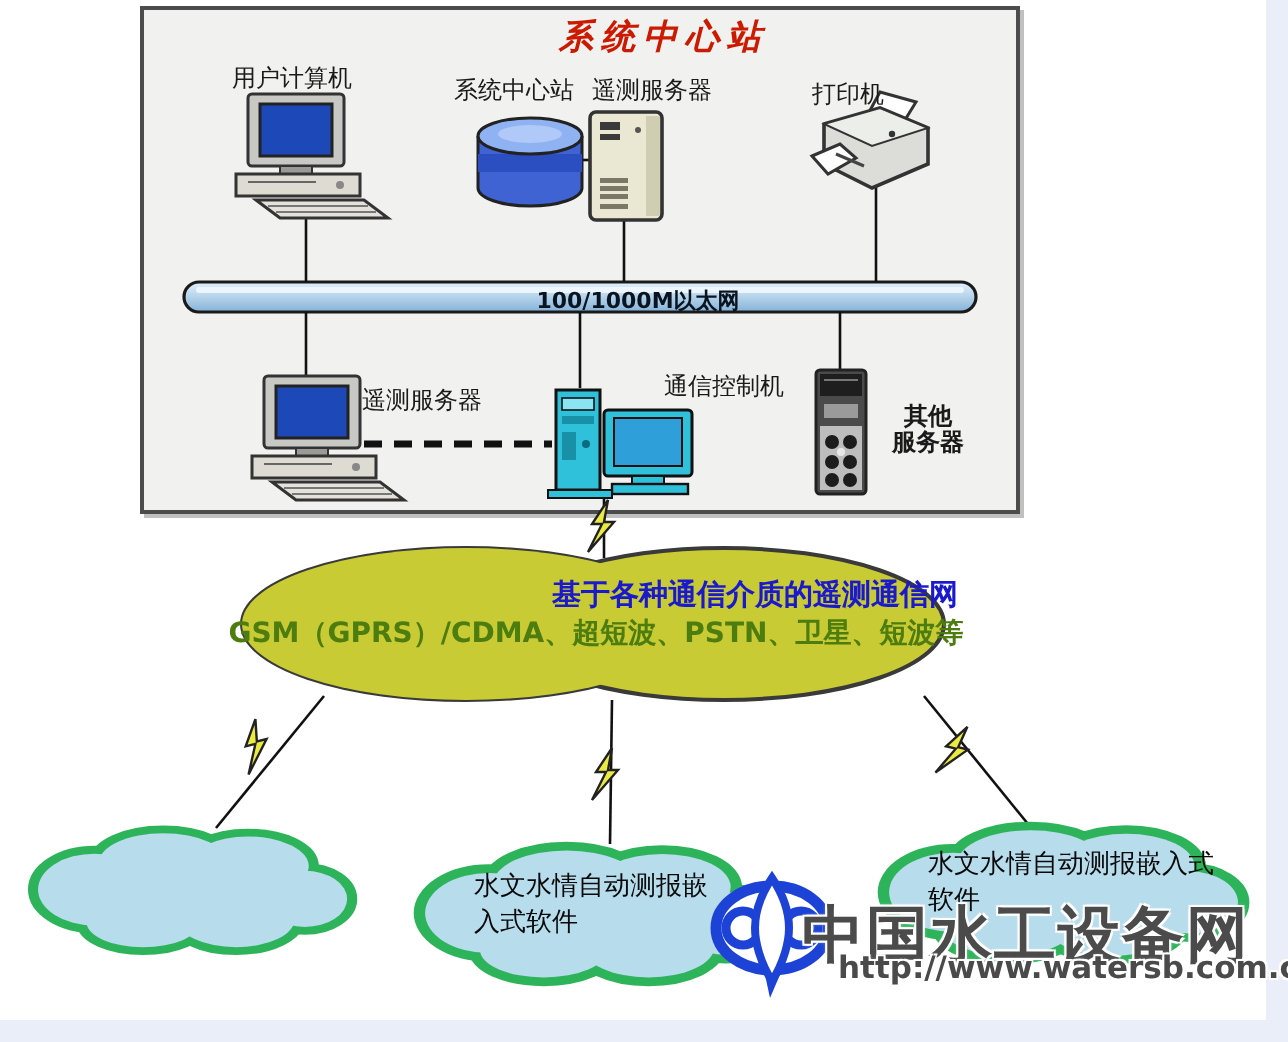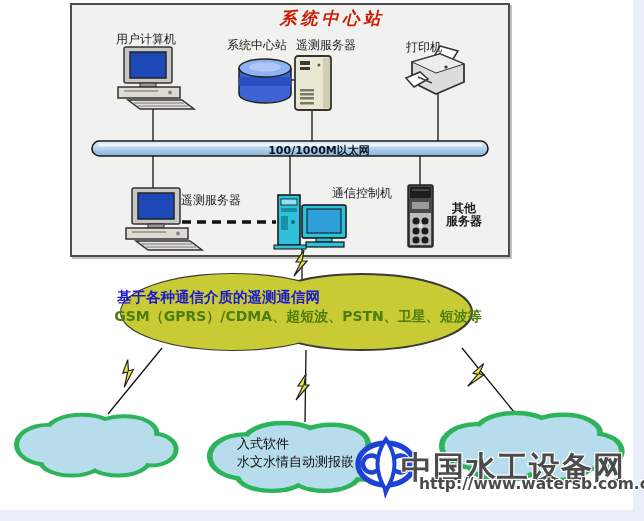--- a/index.html
+++ b/index.html
@@ -9,21 +9,21 @@
   .edge-strip-bottom{position:absolute;left:0;top:510px;width:644px;height:11px;background:#e9eef8;z-index:0;}
   .station-box{position:absolute;left:70px;top:3px;width:440px;height:254px;box-sizing:border-box;
                background:#f1f1f0;border:2px solid #4c4c4c;box-shadow:2px 2px 0 rgba(130,130,130,.5);z-index:0;}
   .shape-layer{position:absolute;left:0;top:0;z-index:1;}
   .lbl{position:absolute;z-index:2;font-size:12px;color:#1a1a1a;line-height:13px;white-space:nowrap;}
   .title{position:absolute;left:70px;top:7px;width:440px;text-align:center;z-index:2;
          font-family:"DejaVu Serif","Liberation Serif",serif;font-weight:bold;font-style:italic;
          font-size:17px;letter-spacing:4px;color:#cc1a00;margin-left:42px;}
   .bus-label{position:absolute;left:92px;top:142.5px;width:454px;text-align:center;z-index:2;
              font-size:11px;font-weight:bold;color:#0a1420;}
-  .net-line1{position:absolute;left:117px;top:288px;width:362px;text-align:left;z-index:2;
+  .net-line1{position:absolute;left:117px;top:288px;width:362px;text-align:right;z-index:2;
              font-size:14.5px;font-weight:bold;color:#1a1acc;}
   .net-line2{position:absolute;left:107px;top:308px;width:382px;text-align:center;z-index:2;
              font-size:14px;font-weight:bold;color:#4d7c0f;}
   .cloud-text{position:absolute;z-index:2;font-size:13px;color:#0a0a0a;line-height:18px;white-space:nowrap;}
   .two-line{line-height:12.5px;text-align:center;}
   .wm-title{position:absolute;left:401px;top:447px;z-index:3;font-size:31px;font-weight:bold;
             letter-spacing:1px;color:#4b4b4b;white-space:nowrap;
             text-shadow:-1px -1px 0 #fff,1px -1px 0 #fff,-1px 1px 0 #fff,1px 1px 0 #fff,0 0 2px #fff;}
   .wm-url{position:absolute;left:419px;top:475px;z-index:3;font-size:15.5px;font-weight:bold;
           color:#4a4a4a;white-space:nowrap;
@@ -191,19 +191,23 @@
   <div class="lbl" style="left:322px;top:187px;margin-left:10px;">通信控制机</div>
   <div class="lbl two-line" style="left:444px;top:202px;width:40px;font-weight:bold;">
     <div>其他</div>
     <div>服务器</div>
   </div>
 
   <div class="net-line1">基于各种通信介质的遥测通信网</div>
   <div class="net-line2">GSM（GPRS）/CDMA、超短波、PSTN、卫星、短波等</div>
 
   <div class="cloud-text" style="left:237px;top:435px;">
+    <div>水文水情自动测报嵌</div>
     <div>入式软件</div>
-    <div>水文水情自动测报嵌</div>
+  </div>
+  <div class="cloud-text" style="left:464px;top:424px;">
+    <div>水文水情自动测报嵌入式</div>
+    <div>软件</div>
   </div>
 
   <div class="wm-title">中国水工设备网</div>
   <div class="wm-url">http://www.watersb.com.cn</div>
 </div>
 
 </body></html>

